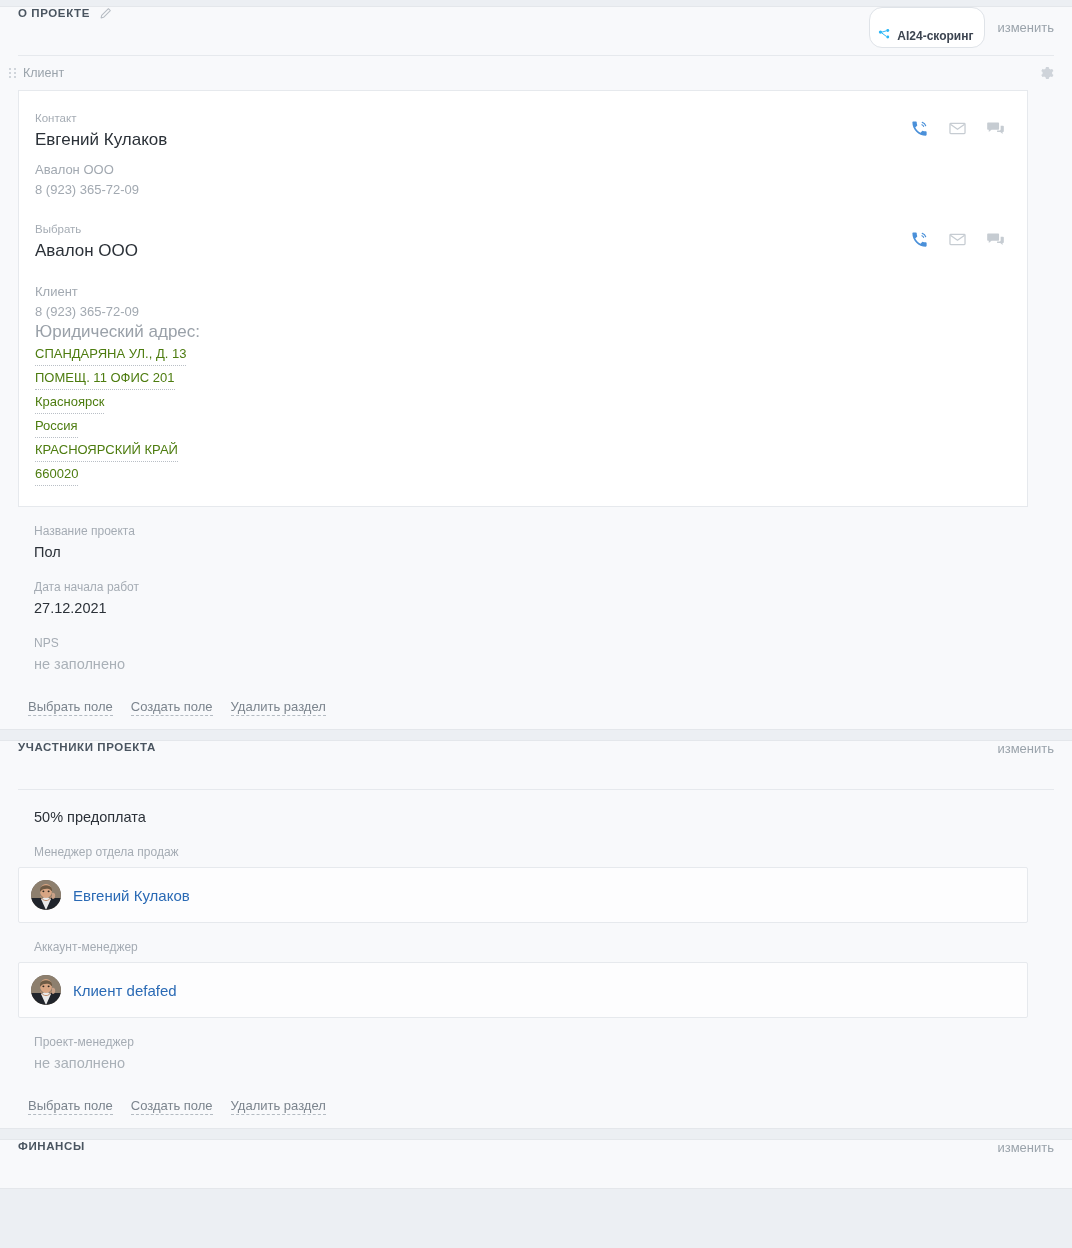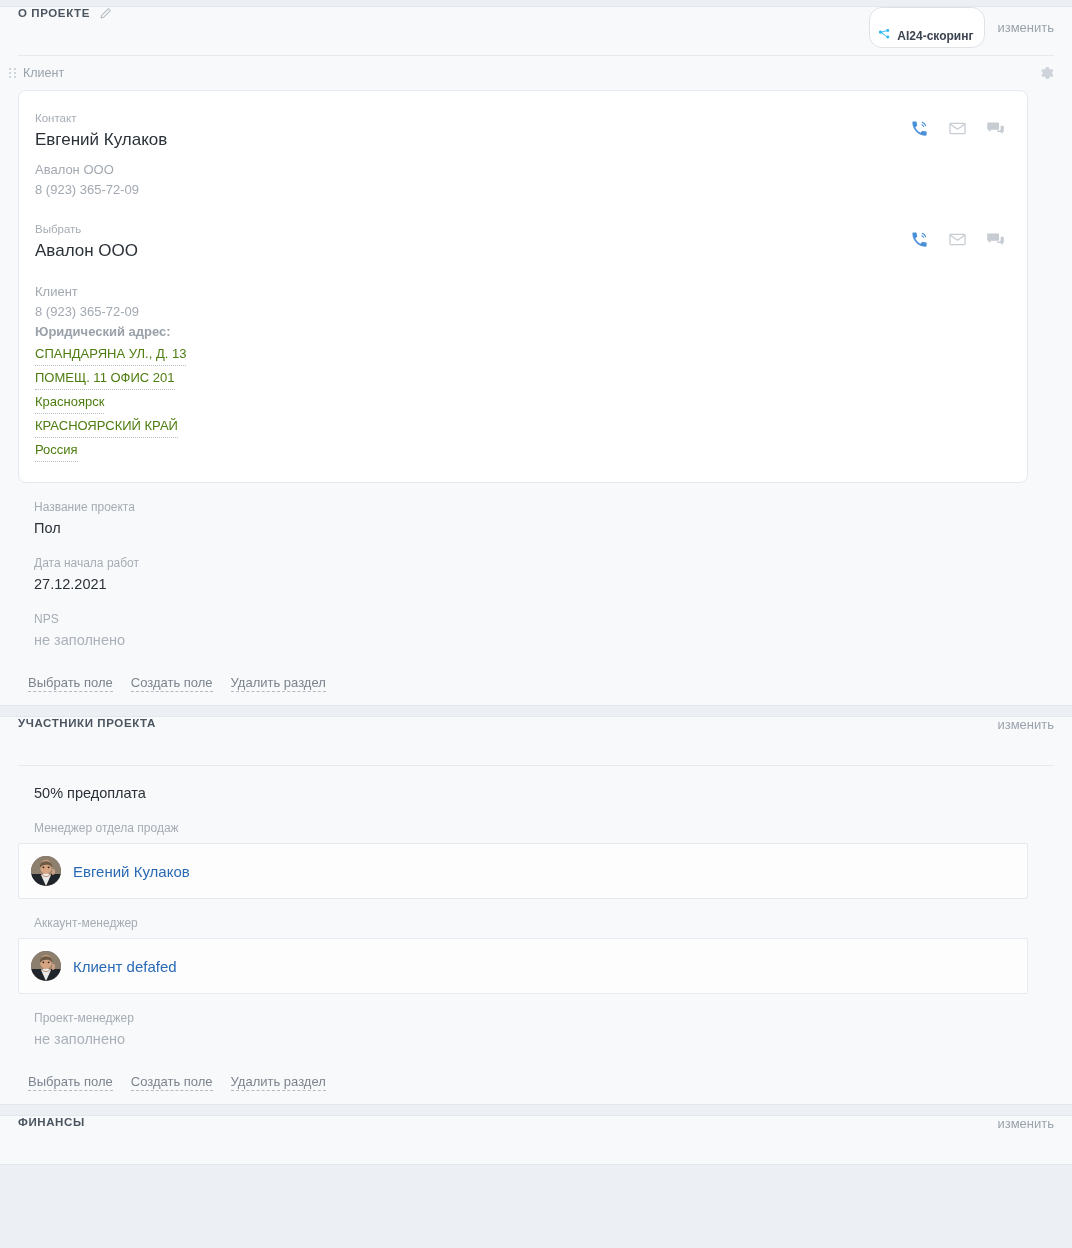--- a/index.html
+++ b/index.html
@@ -52,32 +52,32 @@
   .drag-dots { display: grid; grid-template-columns: 2px 2px; gap: 2px 3px; margin-right: 7px; margin-left: -9px; cursor: grab; }
   .drag-dots i { width: 2px; height: 2px; background: #c3c9d1; display:block; border-radius:50%; }
   .subblock-label { font-size: 12.5px; color: #9aa3ab; }
   .gear { margin-left: auto; cursor: pointer; display:flex; }
 
   
   .contact-panel {
     margin: 6px 44px 0 18px;
     background: #fff;
     border: 1px solid #e6e9ed;
-    border-radius: 8px;
+    border-radius: 0;
     padding: 18px 16px 20px 16px;
     position: relative;
     min-height: 380px;
   }
   .c-row { position: relative; }
   .c-label { font-size: 11.5px; color: #a5acb4; line-height: 18px; }
   .c-name { font-size: 17px; color: #2b3138; line-height: 26px; font-weight: 400; }
   .c-sub  { font-size: 13px; color: #a2a9b1; line-height: 20px; }
   .icons { position: absolute; right: 6px; display: flex; gap: 19px; align-items: center; }
   .ico { cursor: pointer; display: flex; }
-  .addr-head { font-size: 13px; color: #9aa1a9; line-height: 20px; margin-top: 0px; font-weight: bold; }
+  .addr-head { font-size: 17px; color: #9aa1a9; line-height: 20px; margin-top: 0px; }
   .addr-line {
     font-size: 13px; color: #4d7c0f; line-height: 22px;
     display: inline-block;
     border-bottom: 1px dotted #b9bfc6;
     cursor: pointer;
   }
   .addr-wrap > div { margin-top: 1px; }
 
   
   .field { padding: 0 34px; margin-top: 15px; }
@@ -229,22 +229,23 @@
       </div>
 
       <div style="margin-top:18px;">
         <div class="c-sub">Клиент</div>
         <div class="c-sub">8 (923) 365-72-09</div>
         <div class="addr-head">Юридический адрес:</div>
         <div class="addr-wrap">
           <div><span class="addr-line">СПАНДАРЯНА УЛ., Д. 13</span></div>
           <div><span class="addr-line">ПОМЕЩ. 11 ОФИС 201</span></div>
           <div><span class="addr-line">Красноярск</span></div>
+          <div><span class="addr-line">Россия</span></div>
           <div><span class="addr-line">КРАСНОЯРСКИЙ КРАЙ</span></div>
-          <div><span class="addr-line">Россия</span></div>
+          <div><span class="addr-line">660020</span></div>
         </div>
       </div>
 
     </div>
 
     <div class="field">
       <div class="f-label">Название проекта</div>
       <div class="f-value">Пол</div>
     </div>
     <div class="field">

